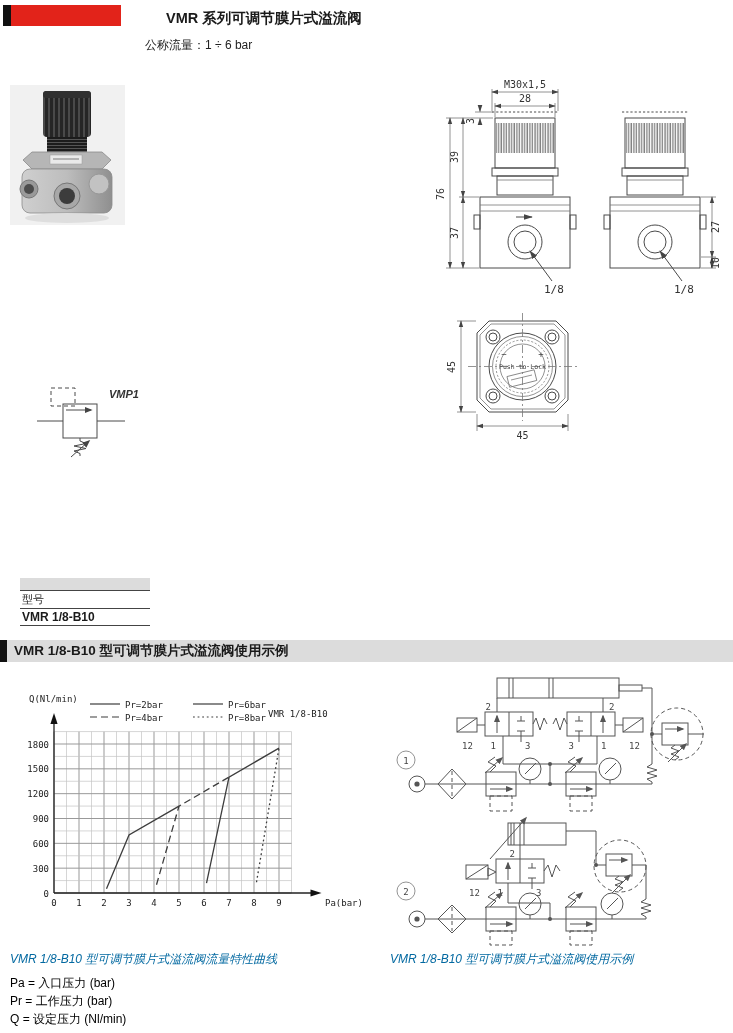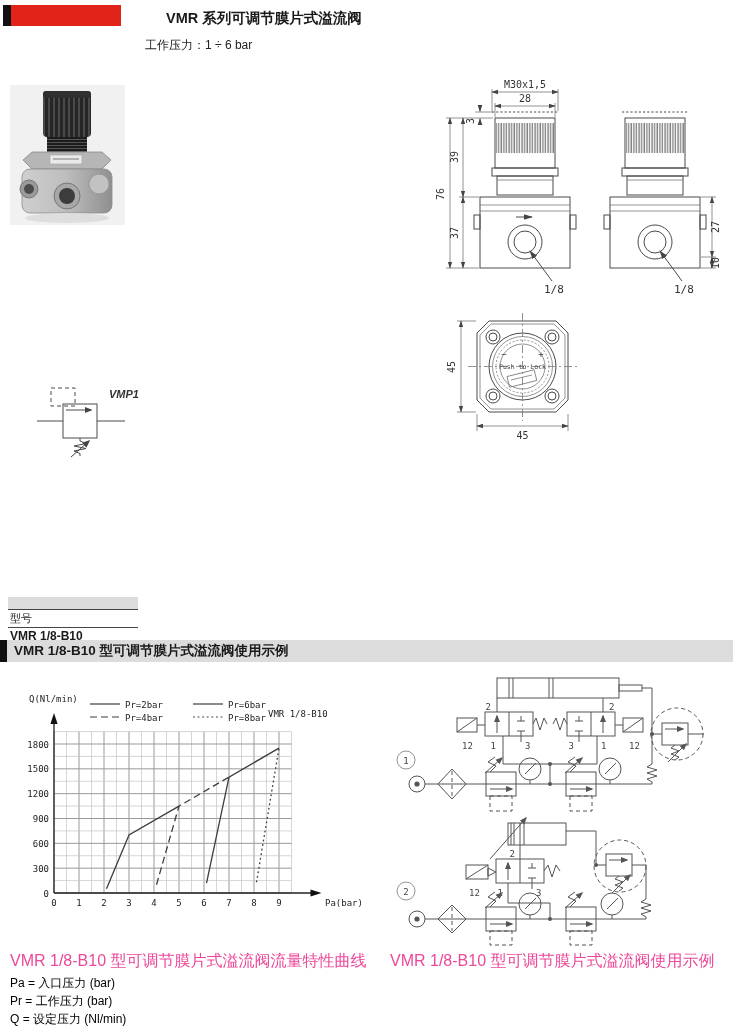--- a/index.html
+++ b/index.html
@@ -14,40 +14,40 @@
   .ln{stroke:#555;fill:none;stroke-width:1;}
   .lnT{stroke:#4a4a4a;fill:none;stroke-width:1;}
   .thin{stroke:#777;fill:none;stroke-width:0.8;}
   .dash{stroke-dasharray:4,3;}
   .dashf{stroke-dasharray:2.2,2;}
   .dot{fill:#555;stroke:none;}
   .tx{fill:#444;font:9px "DejaVu Sans Mono","Liberation Mono",monospace;stroke:none;}
   .txd{fill:#333;font:10px "DejaVu Sans Mono","Liberation Mono",monospace;stroke:none;}
   .txp{fill:#333;font:11px "DejaVu Sans Mono","Liberation Mono",monospace;stroke:none;}
   .ctx{fill:#222;font:9px "DejaVu Sans Mono","Liberation Mono",monospace;stroke:none;}
-  .mtable{left:8px;top:578px;width:130px;font-size:11px;margin-top:19px;}
+  .mtable{left:20px;top:578px;width:130px;font-size:11px;}
   .mhead{height:12px;background:#dcdcdc;border-bottom:1.5px solid #444;}
   .mrow{padding:1px 2px;border-bottom:1.5px solid #444;}
   .mrow.bold{font-weight:bold;font-size:12px;}
   .secbar{left:0;top:640px;width:733px;height:22px;background:#dcdcdc;display:flex;align-items:center;}
   .secbar .accent{width:7px;height:22px;background:#111;margin-right:7px;}
   .secbar .sectext{font-size:13.5px;font-weight:bold;}
-  .caption{font-size:16px;color:#ec4899;}
+  .caption{font-size:12px;color:#0369a1;font-style:italic;}
   .defs{left:10px;top:974px;font-size:12px;line-height:18px;color:#000000;}
 </style>
 </head>
 <body>
 
 <div id="page">
 
   <div class="abs logo-black"></div>
   <div class="abs logo-red" style="background: rgb(226, 35, 26);"></div>
   <div class="abs title">VMR 系列可调节膜片式溢流阀</div>
   <div class="abs subtitle">
-    <span>工作压力：</span><span>1 ÷ 6 bar</span>
+    <span>公称流量：</span><span>1 ÷ 6 bar</span>
   </div>
 
   <svg class="abs" style="left:10px;top:85px" width="115" height="140" viewBox="0 0 115 140">
     <defs>
       <linearGradient id="bodyg" x1="0" y1="0" x2="1" y2="0">
         <stop offset="0" stop-color="#cfcfcf"></stop>
           <stop offset="0.5" stop-color="#bdbdbd"></stop>
           <stop offset="1" stop-color="#8f8f8f"></stop>
       </linearGradient>
       <pattern id="knurlP" width="5" height="10" patternUnits="userSpaceOnUse">

